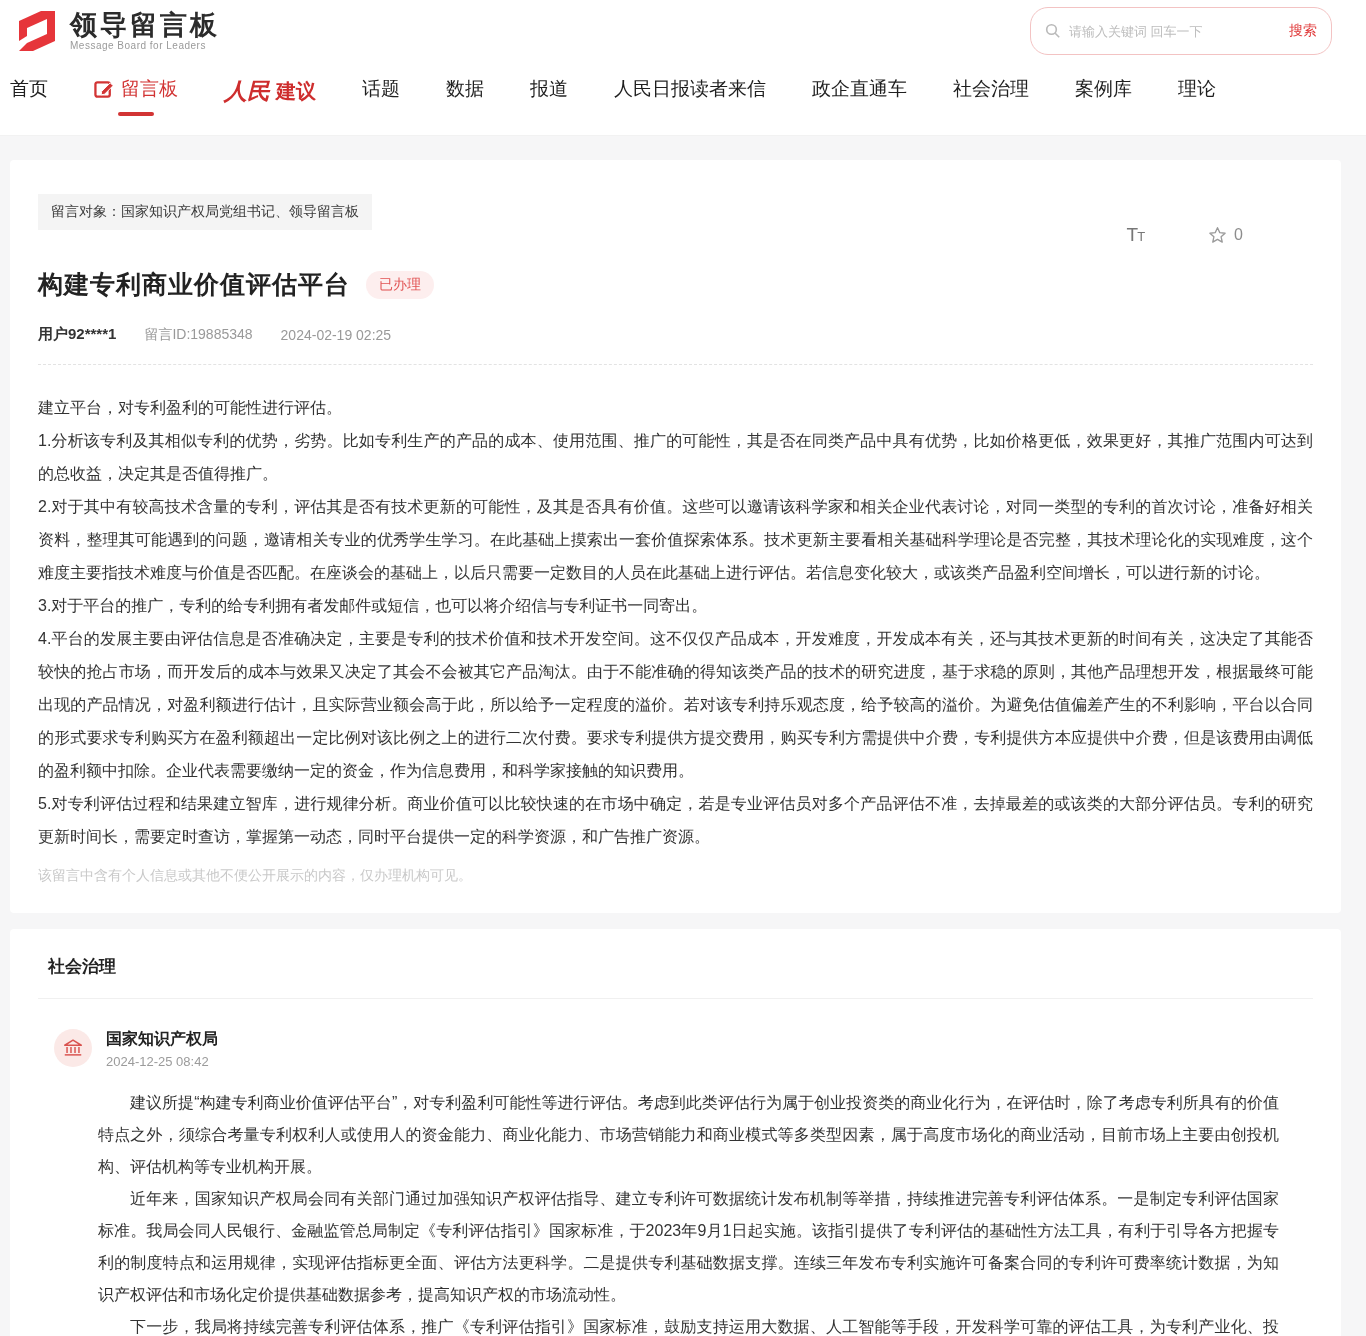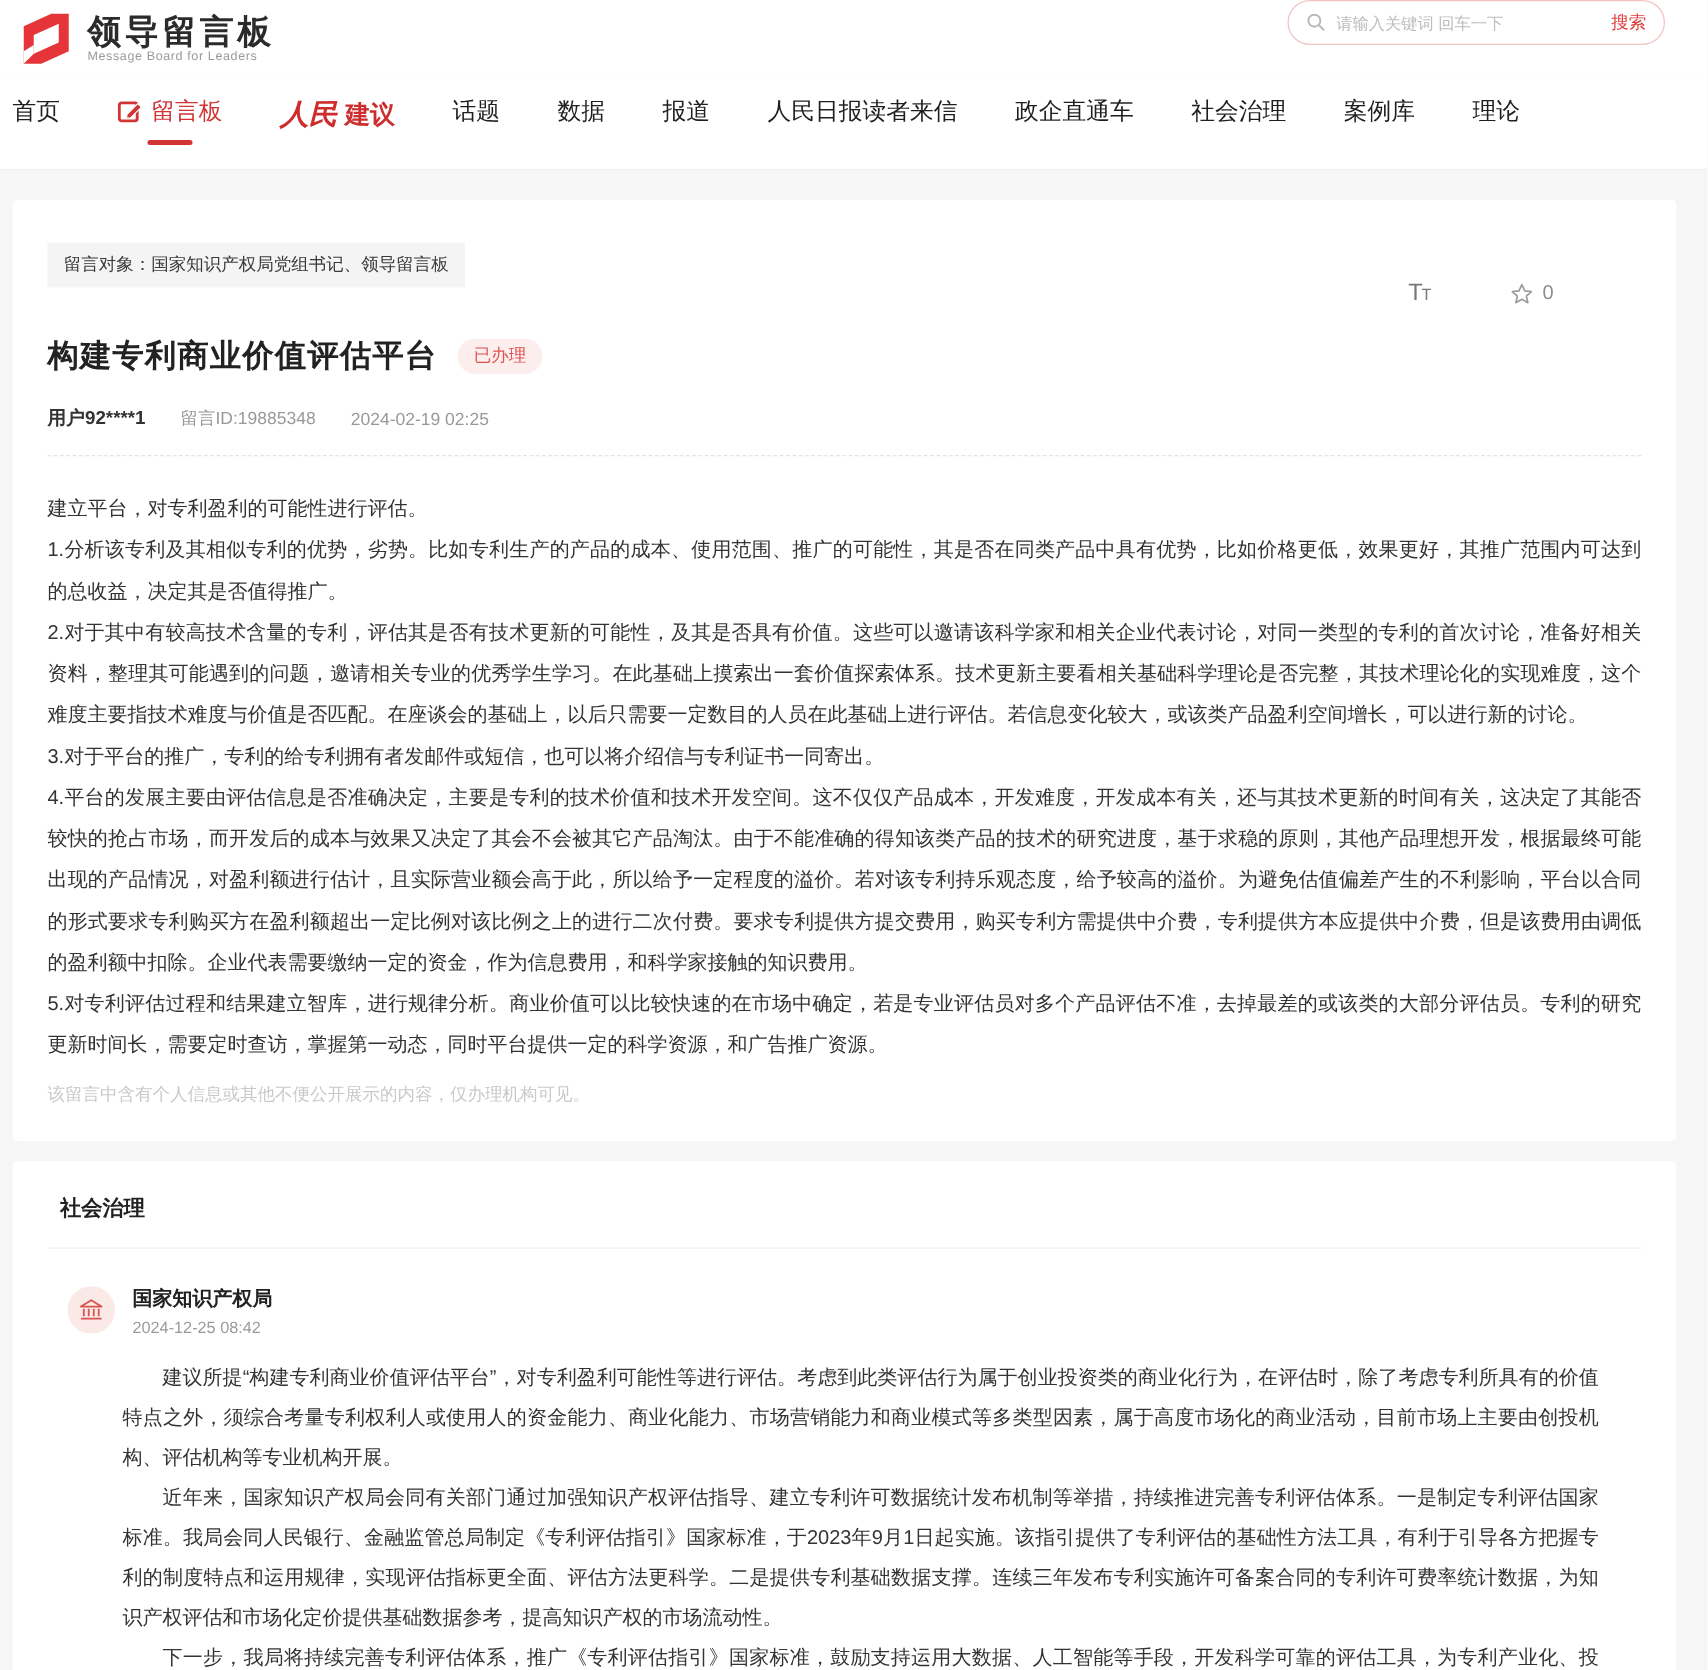--- a/index.html
+++ b/index.html
@@ -4,30 +4,30 @@
 <style>
   * { margin:0; padding:0; box-sizing:border-box; }
   html,body { width:1366px; height:1336px; overflow:hidden; }
   body {
     font-family:"Liberation Sans","DejaVu Sans",sans-serif;
     background:#f6f6f7; color:#333;
   }
 
   
   .top-header {
-    background:#fff; height:62px; display:flex; 
+    background:#fff; height:62px; display:flex; align-items:center;
     justify-content:space-between; padding:0 34px 0 14px;
   }
   .logo { display:flex; align-items:center; gap:10px; cursor:pointer; }
   .logo-text .cn {
     font-size:27px; font-weight:700; color:#2b2b2b; letter-spacing:3px; line-height:1.1;
   }
   .logo-text .en { font-size:10px; color:#9a9a9a; letter-spacing:.5px; }
   .search-pill {
-    width:302px; height:36px; border:1px solid #f3c3c3; border-radius:18px;
+    width:302px; height:48px; border:1px solid #f3c3c3; border-radius:18px;
     display:flex; align-items:center; padding:0 14px; gap:8px; background:#fff;
   }
   .search-pill input {
     border:none; outline:none; flex:1; font-size:13px; color:#333;
     font-family:"Liberation Sans","DejaVu Sans",sans-serif;
   }
   .search-pill input::placeholder { color:#bdbdbd; }
   .search-btn { font-size:14px; color:#e03b3b; cursor:pointer; white-space:nowrap; }
 
   

